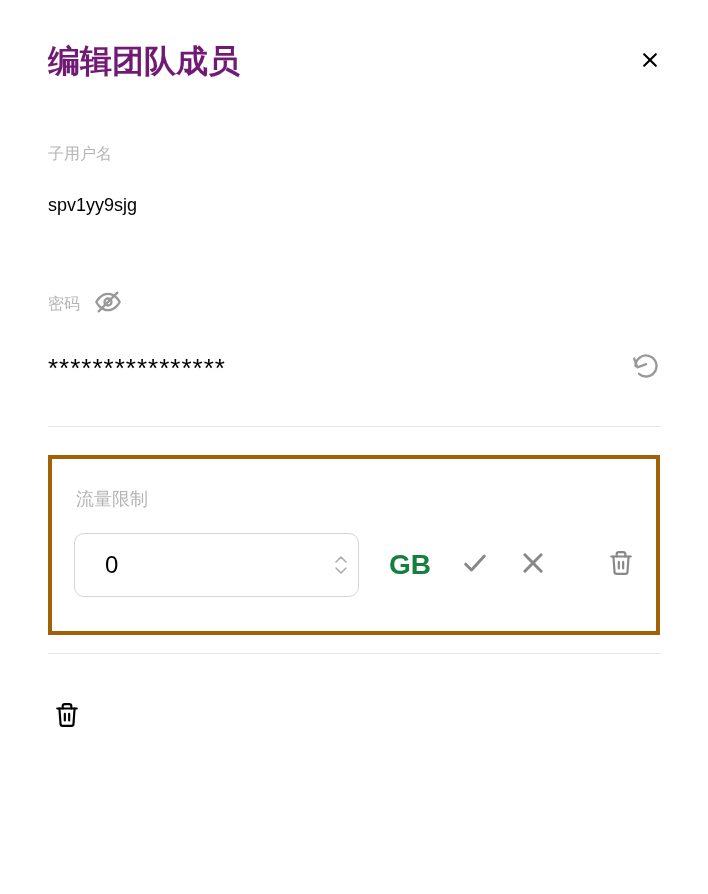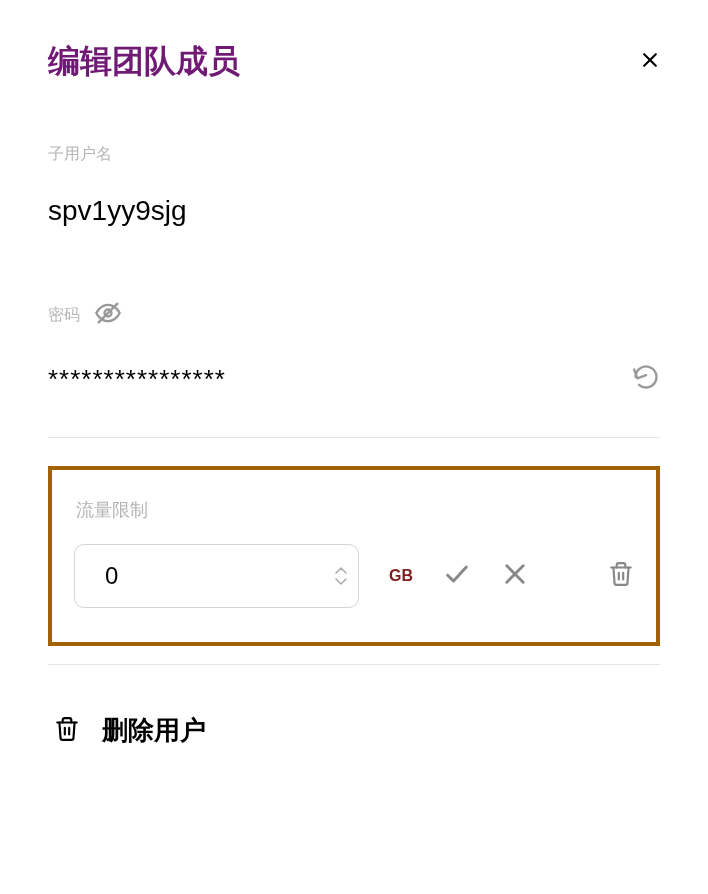--- a/index.html
+++ b/index.html
@@ -35,21 +35,21 @@
       height: 20px;
     }
     .field-label {
       font-size: 16px;
       color: #b5b5b5;
       display: flex;
       align-items: center;
       gap: 14px;
     }
     .username-value {
-      font-size: 28px;
+      font-size: 18px;
       color: #000;
       font-weight: 500;
       margin-top: 30px;
       margin-bottom: 72px;
     }
     .password-row {
       display: flex;
       justify-content: space-between;
       align-items: center;
       margin-top: 32px;
@@ -121,23 +121,23 @@
       flex-direction: column;
       gap: 2px;
     }
     .spinner-arrows svg {
       width: 12px;
       height: 8px;
       color: #aaa;
       cursor: pointer;
     }
     .unit-label {
-      font-size: 16px;
+      font-size: 28px;
       font-weight: 700;
-      color: #7f1d1d;
+      color: #15803d;
     }
     .action-icon {
       cursor: pointer;
       display: flex;
       align-items: center;
       color: #888;
     }
     .action-icon svg {
       width: 28px;
       height: 28px;
@@ -260,14 +260,13 @@
 <div class="delete-user-btn">
   <span>
     <svg viewBox="0 0 24 24" fill="none" stroke="currentColor" stroke-width="2" stroke-linecap="round" stroke-linejoin="round">
       <polyline points="3 6 5 6 21 6"></polyline>
       <path d="M19 6l-1 14a2 2 0 0 1-2 2H8a2 2 0 0 1-2-2L5 6"></path>
       <path d="M8 6V4a2 2 0 0 1 2-2h4a2 2 0 0 1 2 2v2"></path>
       <line x1="10" y1="11" x2="10" y2="17"></line>
       <line x1="14" y1="11" x2="14" y2="17"></line>
     </svg>
   </span>
-  <span class="delete-user-label">删除用户</span>
 </div>
 
 </body></html>

